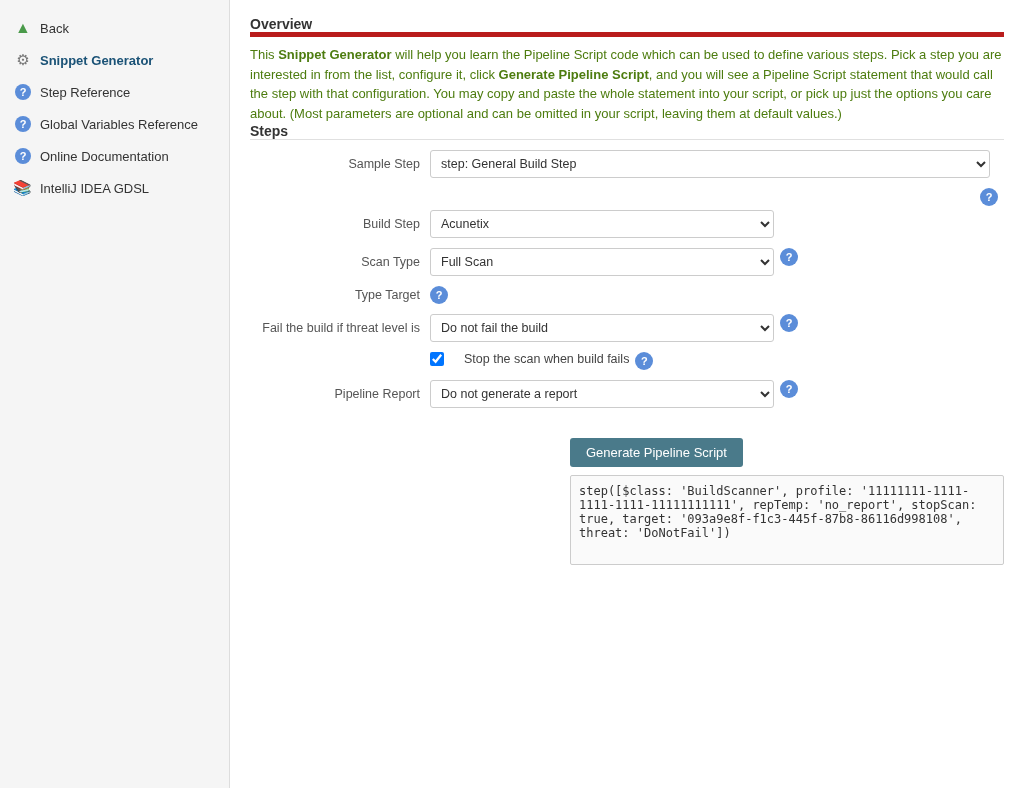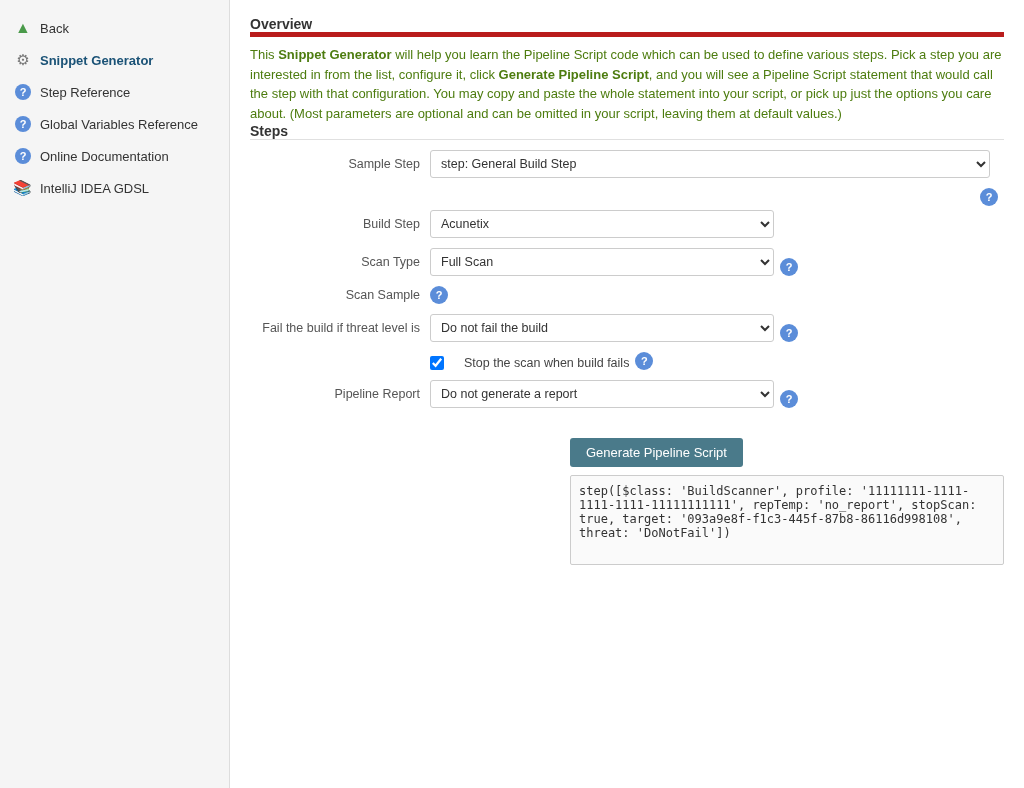--- a/index.html
+++ b/index.html
@@ -105,21 +105,21 @@
     .form-label {
       text-align: right;
       min-width: 180px;
       padding-right: 10px;
       color: #555;
       font-size: 12.5px;
     }
 
     .form-control-wrapper {
       display: flex;
-      align-items: flex-end;
+      align-items: flex-start;
       gap: 6px;
       flex: 1;
     }
 
     select.form-select {
       height: 28px;
       border: 1px solid #ccc;
       border-radius: 3px;
       padding: 2px 6px;
       font-size: 12.5px;
@@ -294,21 +294,21 @@
     <div class="form-label">Scan Type</div>
     <div class="form-control-wrapper">
       <select class="form-select form-select-wide">
         <option>Full Scan</option>
       </select>
       <button class="help-btn">?</button>
     </div>
   </div>
 
   <div class="form-row">
-    <div class="form-label">Scan Sample</div>
+    <div class="form-label">Type Target</div>
     <div class="form-control-wrapper">
       <button class="help-btn">?</button>
     </div>
   </div>
 
   <div class="form-row">
     <div class="form-label">Fail the build if threat level is</div>
     <div class="form-control-wrapper">
       <select class="form-select form-select-wide">
         <option>Do not fail the build</option>

